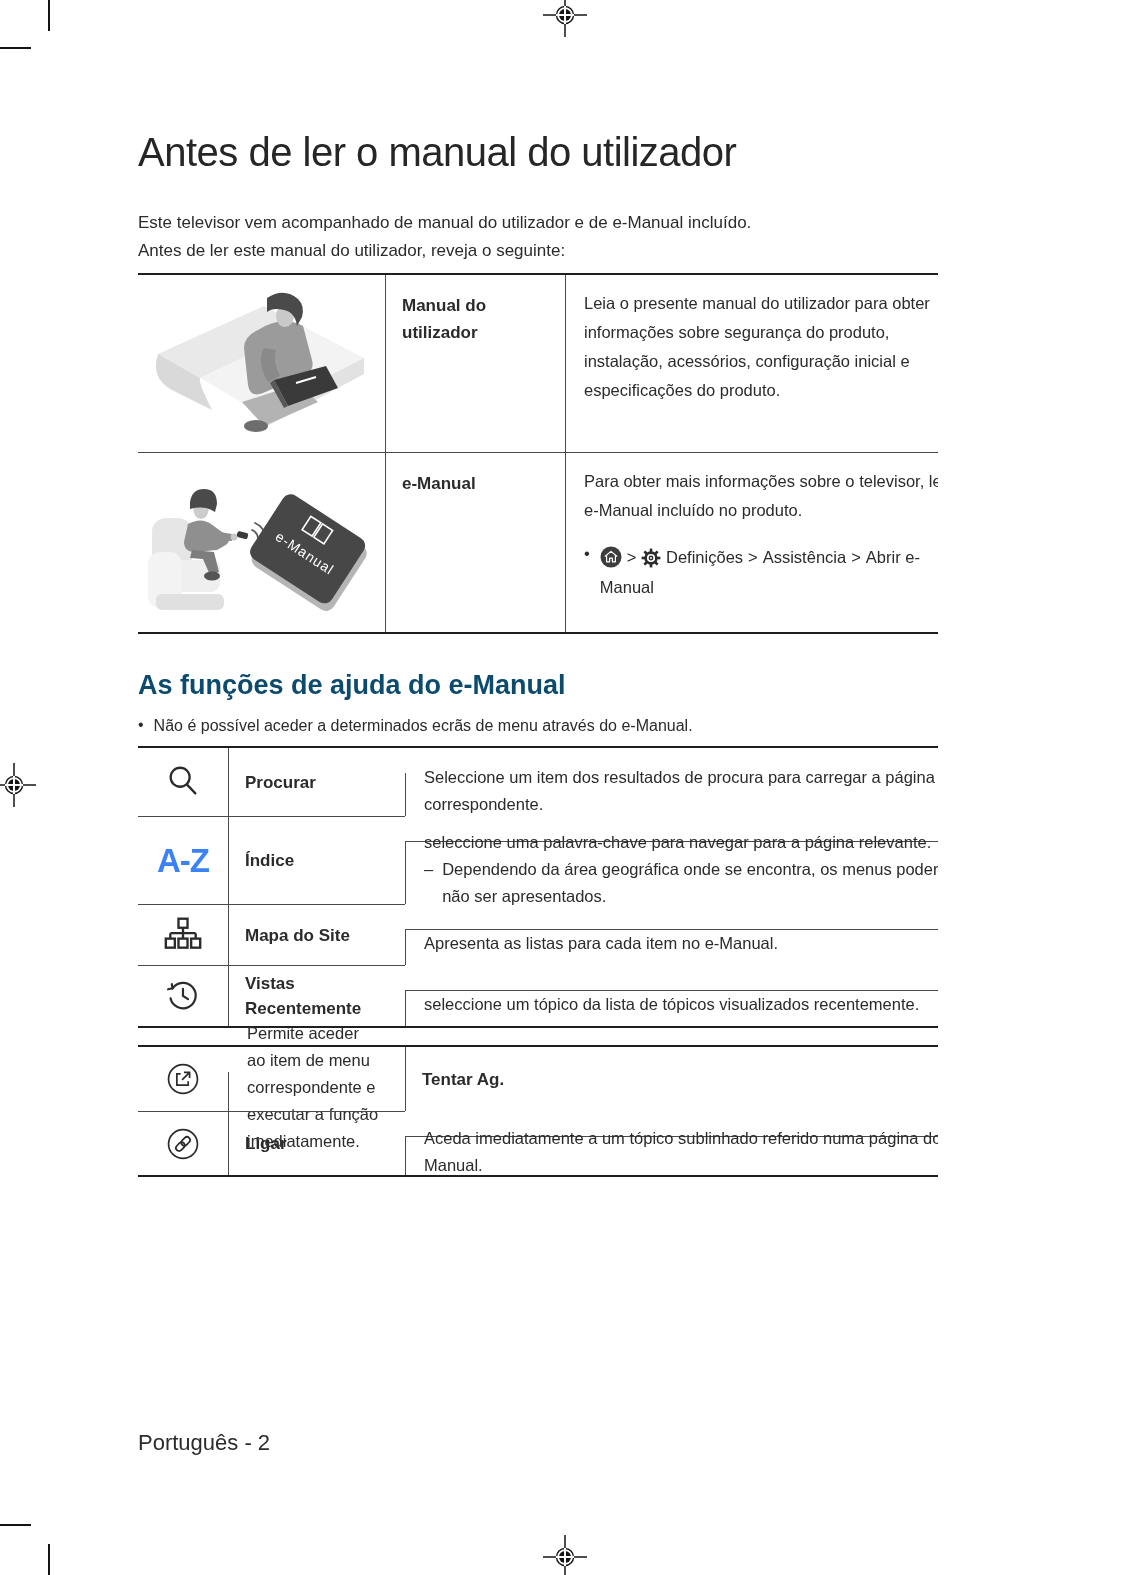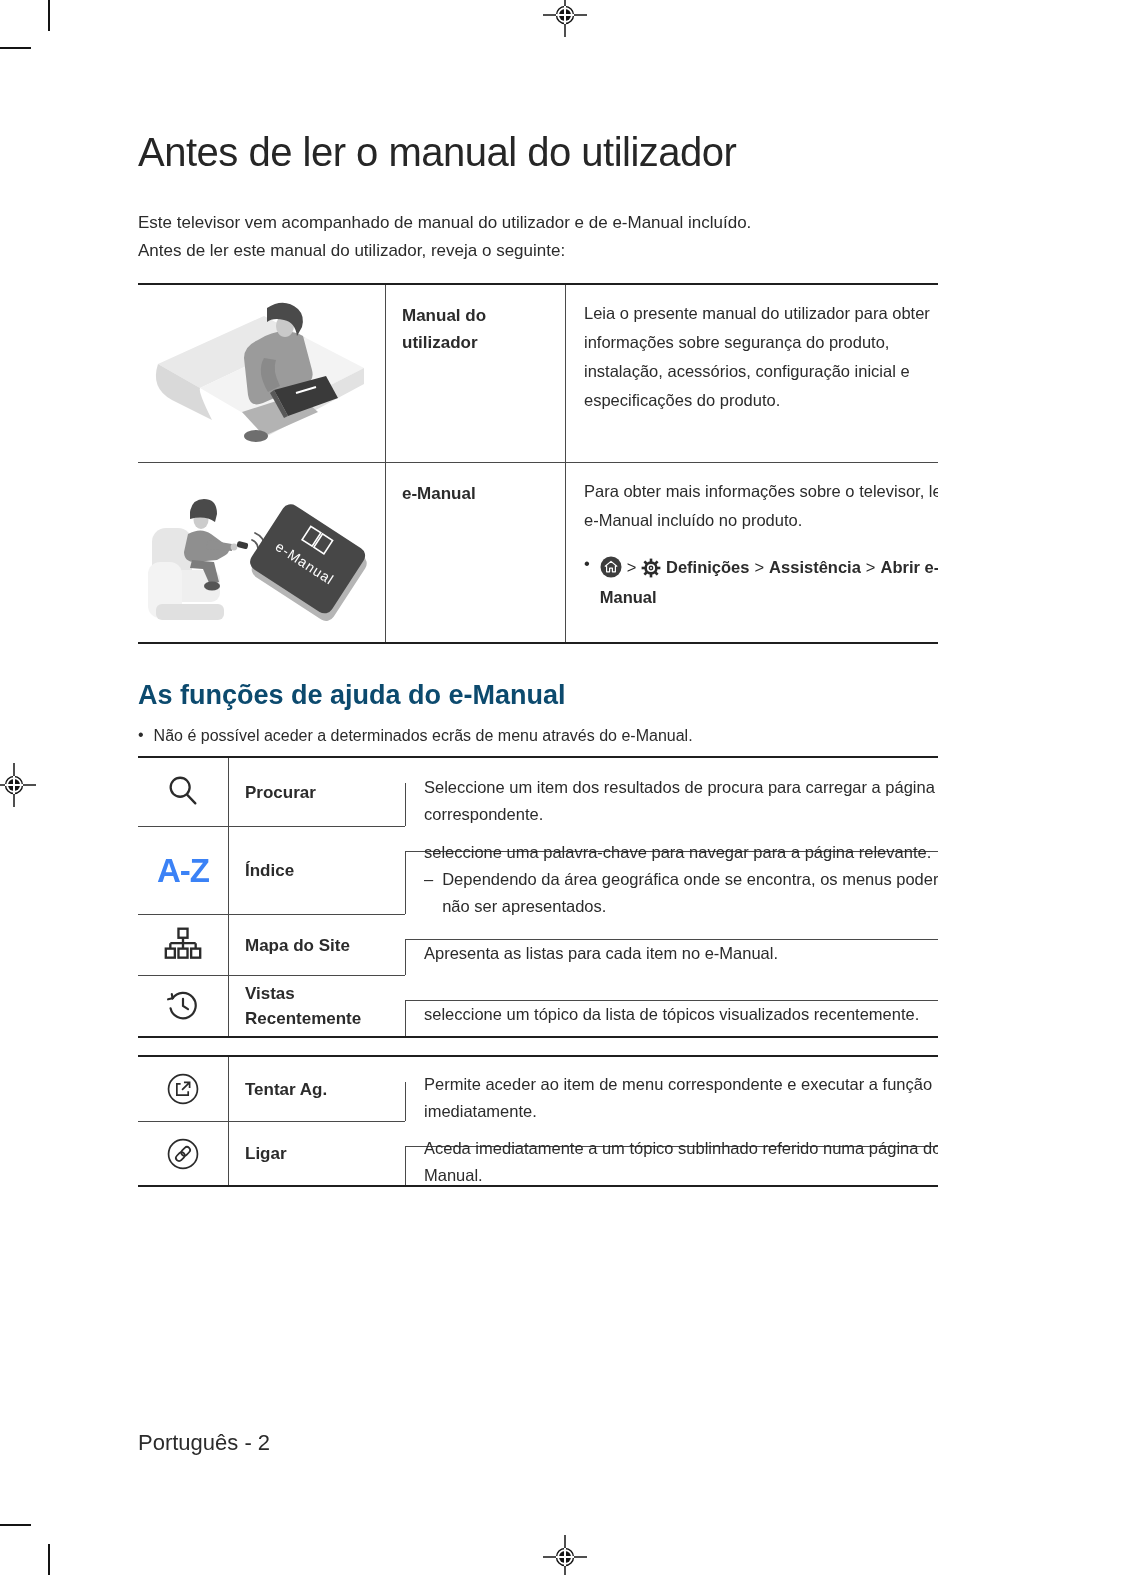--- a/index.html
+++ b/index.html
@@ -18,39 +18,39 @@
   .content { position:absolute; left:138px; top:0; width:858px; }
   h1.title { margin-top:130px; font-size:40px; font-weight:400; letter-spacing:-0.5px; color:#262626; }
   .intro { margin-top:34px; font-size:17px; line-height:28px; }
   .note { margin-top:11px; font-size:17px; line-height:28px; }
   h2.sect { margin-top:34px; font-size:27px; line-height:34px; font-weight:700; color:#0c4a6e; }
   h2.sect.wrap { max-width:775px; }
   .bullet-line { margin-top:12px; display:flex; gap:10px; font-size:16px; line-height:24px; }
   .bullet-line .dot { flex:0 0 auto; transform:translateY(-1px); }
   
   .tbl { display:grid; border-top:2px solid #1f1f1f; border-bottom:2px solid #1f1f1f; width:858px; }
-  .tbl1 { margin-top:18px; grid-template-columns:247px 180px 431px; grid-template-rows:177px 180px; }
+  .tbl1 { margin-top:8px; grid-template-columns:247px 180px 431px; grid-template-rows:177px 180px; }
   .tbl2 { margin-top:8px;  grid-template-columns:90px 177px 591px; grid-template-rows:68px 88px 61px 61px; }
   .tbl3 { margin-top:17px; grid-template-columns:90px 177px 591px; grid-template-rows:64px 64px; }
   .cell { display:flex; }
   .bl { border-left:1px solid #4a4a4a; }
   .bt { border-top:1px solid #4a4a4a; }
   .c-img { align-items:center; justify-content:center; }
   .c-label-top { padding:17px 34px 0 16px; font-size:17px; line-height:27px; font-weight:700; }
   .c-label-mid { align-items:center; padding:6px 20px 6px 16px; font-size:17px; line-height:25px; font-weight:700; }
   .c-desc { flex-direction:column; justify-content:flex-start; padding:14px 26px 10px 18px; font-size:16.5px; line-height:29px; }
   .c-desc-mid { flex-direction:column; justify-content:center; padding:0 26px 8px 18px; font-size:16.5px; line-height:27px;margin-top:25px; }
   .dash-row { display:flex; gap:9px; }
   .dash-row .dash { flex:0 0 auto; }
   .sub-bullet { display:flex; gap:10px; margin-top:15px; }
   .sub-bullet .dot { flex:0 0 auto; transform:translateY(-1px); }
   .path-block { margin-top:2px; line-height:30px; }
   .path-block svg { vertical-align:-5px; }
   .path-sep { margin:0 5px; font-weight:400; }
-  .path-step { font-weight:700; }
+  .path-step { font-weight:400; }
   .az-glyph { font-size:33px; font-weight:700; letter-spacing:-1px; color:#3b82f6; }
   .footer { position:absolute; left:138px; top:1430px; font-size:22px; color:#2b2b2b; }
 </style>
 </head>
 <body>
 
 <div class="page">
 
   <div class="crop v" style="left:48px;top:0;"></div>
   <div class="crop h" style="left:0;top:47px;"></div>
@@ -255,24 +255,24 @@
 
       <div class="cell c-img">
         <svg width="34" height="34" viewBox="0 0 36 36">
             <g fill="none" stroke="#2b2b2b" stroke-width="1.8">
               <circle cx="18" cy="18" r="15.3"></circle>
               <path d="M15.5 12.5 H11.5 V24.5 H23.5 V20.5"></path>
               <path d="M19 11 H25 V17 M25 11 L17 19"></path>
             </g>
           </svg>
       </div>
-      <div class="cell c-label-mid bl">Tentar Ag.</div>
       <div class="cell c-desc-mid bl">
         <div>Permite aceder ao item de menu correspondente e executar a função imediatamente.</div>
       </div>
+      <div class="cell c-label-mid bl">Tentar Ag.</div>
 
       <div class="cell c-img bt">
         <svg width="34" height="34" viewBox="0 0 36 36">
             <g fill="none" stroke="#2b2b2b" stroke-width="1.8">
               <circle cx="18" cy="18" r="15.3"></circle>
               <g transform="rotate(-45 18 18)">
                 <rect x="8.8" y="14.7" width="10.4" height="6.6" rx="3.3"></rect>
                 <rect x="16.8" y="14.7" width="10.4" height="6.6" rx="3.3"></rect>
               </g>
             </g>

